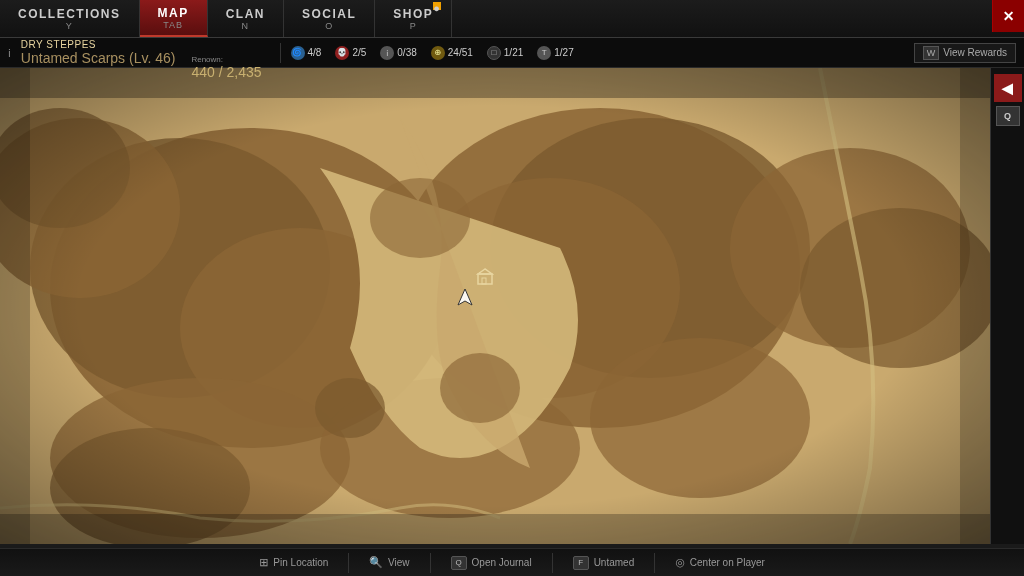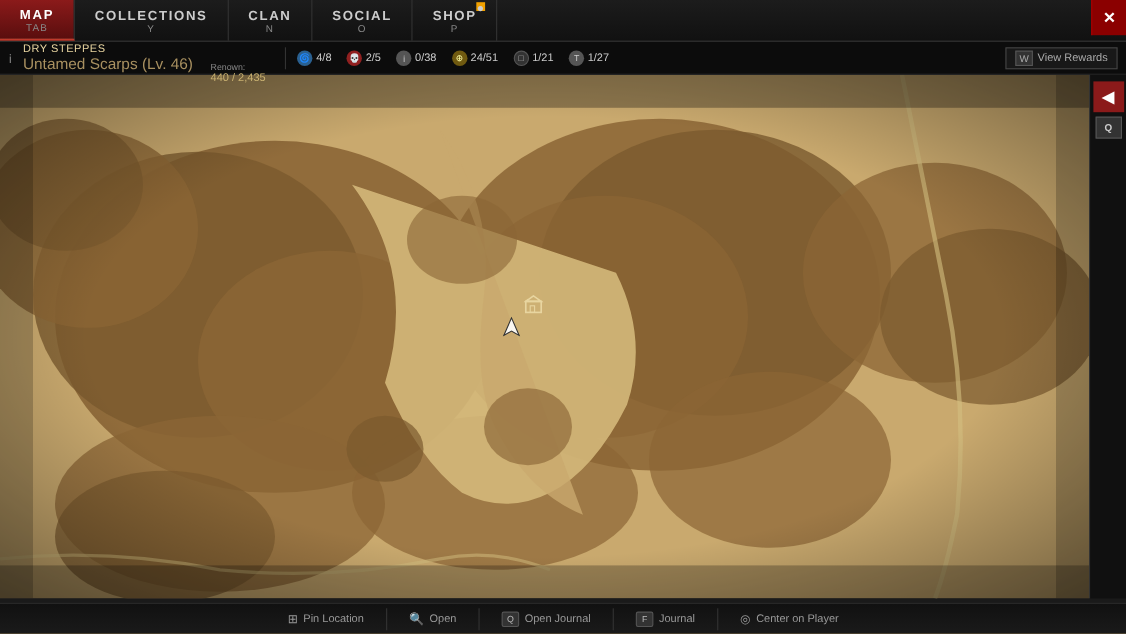--- a/index.html
+++ b/index.html
@@ -110,21 +110,21 @@
       flex-direction: column;
       margin-right: 12px;
       margin-top: 29px;
     }
     .renown-label {
       color: #888;
       font-size: 8px;
     }
     .renown-value {
       color: #c8b070;
-      font-size: 10px;
+      font-size: 14px;
     }
 
     .stat-item {
       display: flex;
       align-items: center;
       gap: 3px;
       margin: 0 4px;
       color: #ccc;
       font-size: 10px;
     }
@@ -282,27 +282,27 @@
     .divider-v {
       width: 1px;
       height: 20px;
       background: #333;
     }
   </style>
 </head>
 <body>
 
 <div id="top-nav">
+  <div class="nav-item">
+    <span class="nav-label">COLLECTIONS</span>
+    <span class="nav-key">Y</span>
+  </div>
   <div class="nav-item active">
     <span class="nav-label">MAP</span>
     <span class="nav-key">TAB</span>
-  </div>
-  <div class="nav-item">
-    <span class="nav-label">COLLECTIONS</span>
-    <span class="nav-key">Y</span>
   </div>
   <div class="nav-item">
     <span class="nav-label">CLAN</span>
     <span class="nav-key">N</span>
   </div>
   <div class="nav-item">
     <span class="nav-label">SOCIAL</span>
     <span class="nav-key">O</span>
   </div>
   <div class="nav-item" style="position:relative;">
@@ -430,30 +430,30 @@
 </div>
 
 <div id="bottom-bar">
   <div class="bottom-action">
     <span style="font-size:11px;">⊞</span>
     <span>Pin Location</span>
   </div>
   <div class="divider-v"></div>
   <div class="bottom-action">
     <span style="font-size:11px;">🔍</span>
-    <span>Open</span>
+    <span>View</span>
   </div>
   <div class="divider-v"></div>
   <div class="bottom-action">
     <div class="key-icon">Q</div>
     <span>Open Journal</span>
   </div>
   <div class="divider-v"></div>
   <div class="bottom-action">
     <div class="key-icon">F</div>
-    <span>Journal</span>
+    <span>Untamed</span>
   </div>
   <div class="divider-v"></div>
   <div class="bottom-action">
     <span style="font-size:11px;">◎</span>
     <span>Center on Player</span>
   </div>
 </div>
 
 </body></html>

